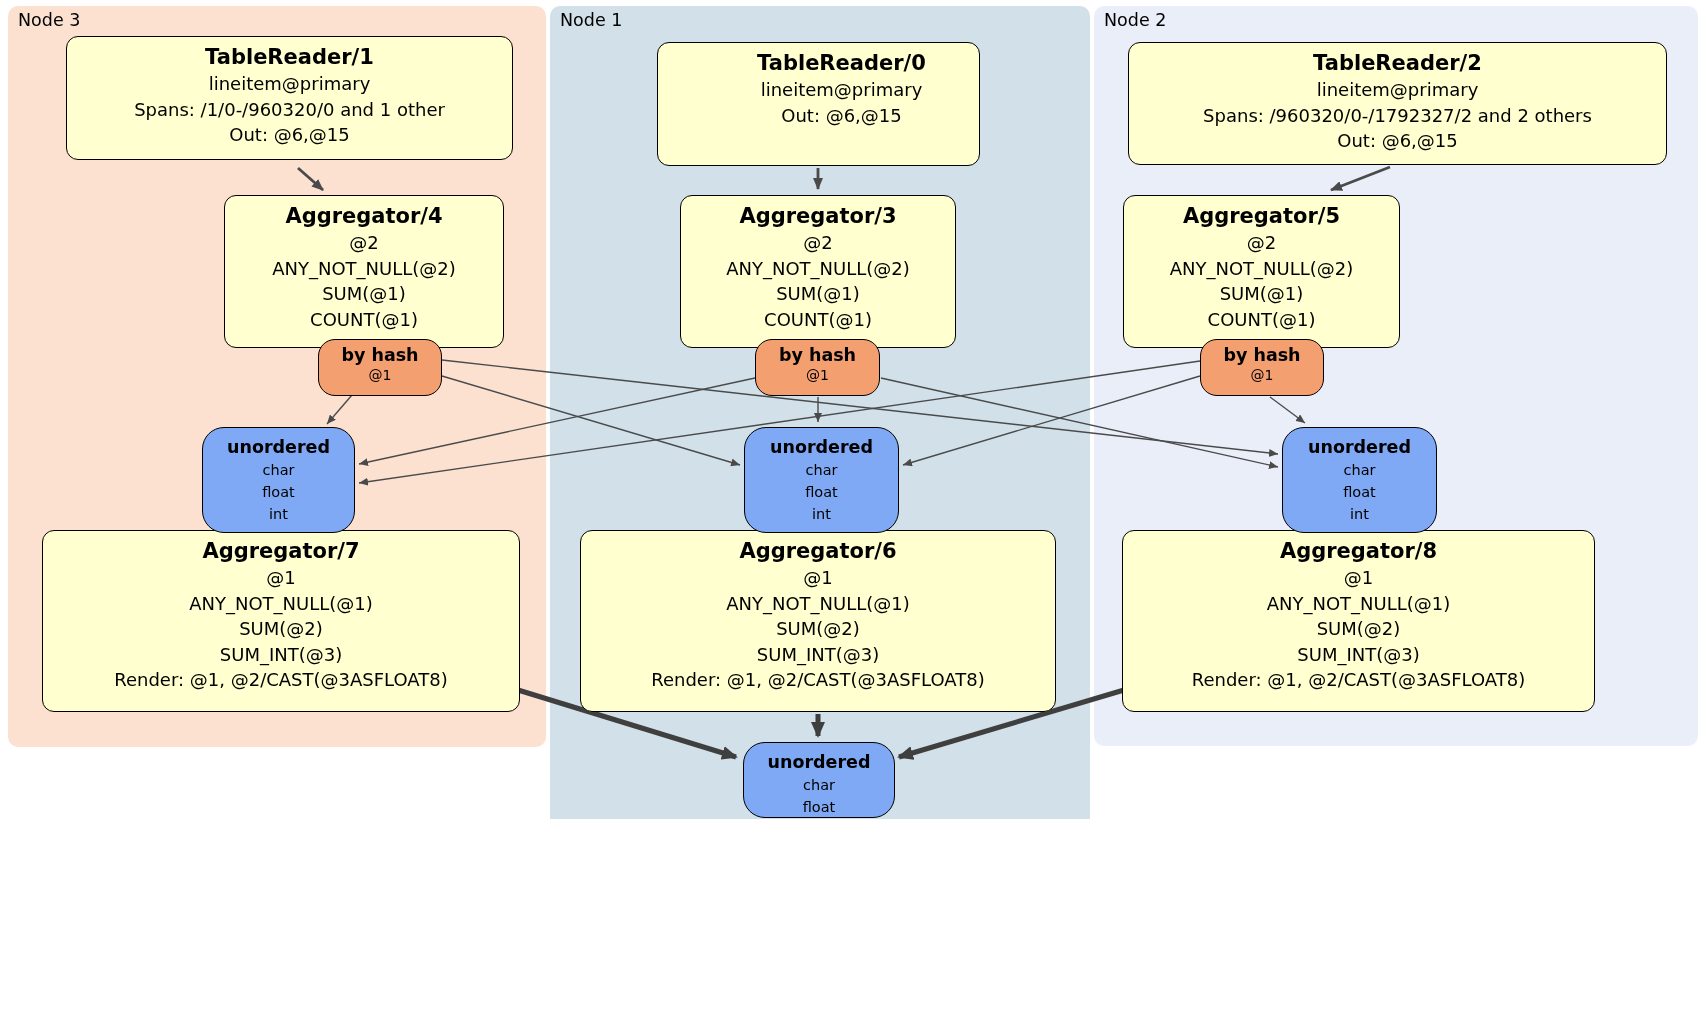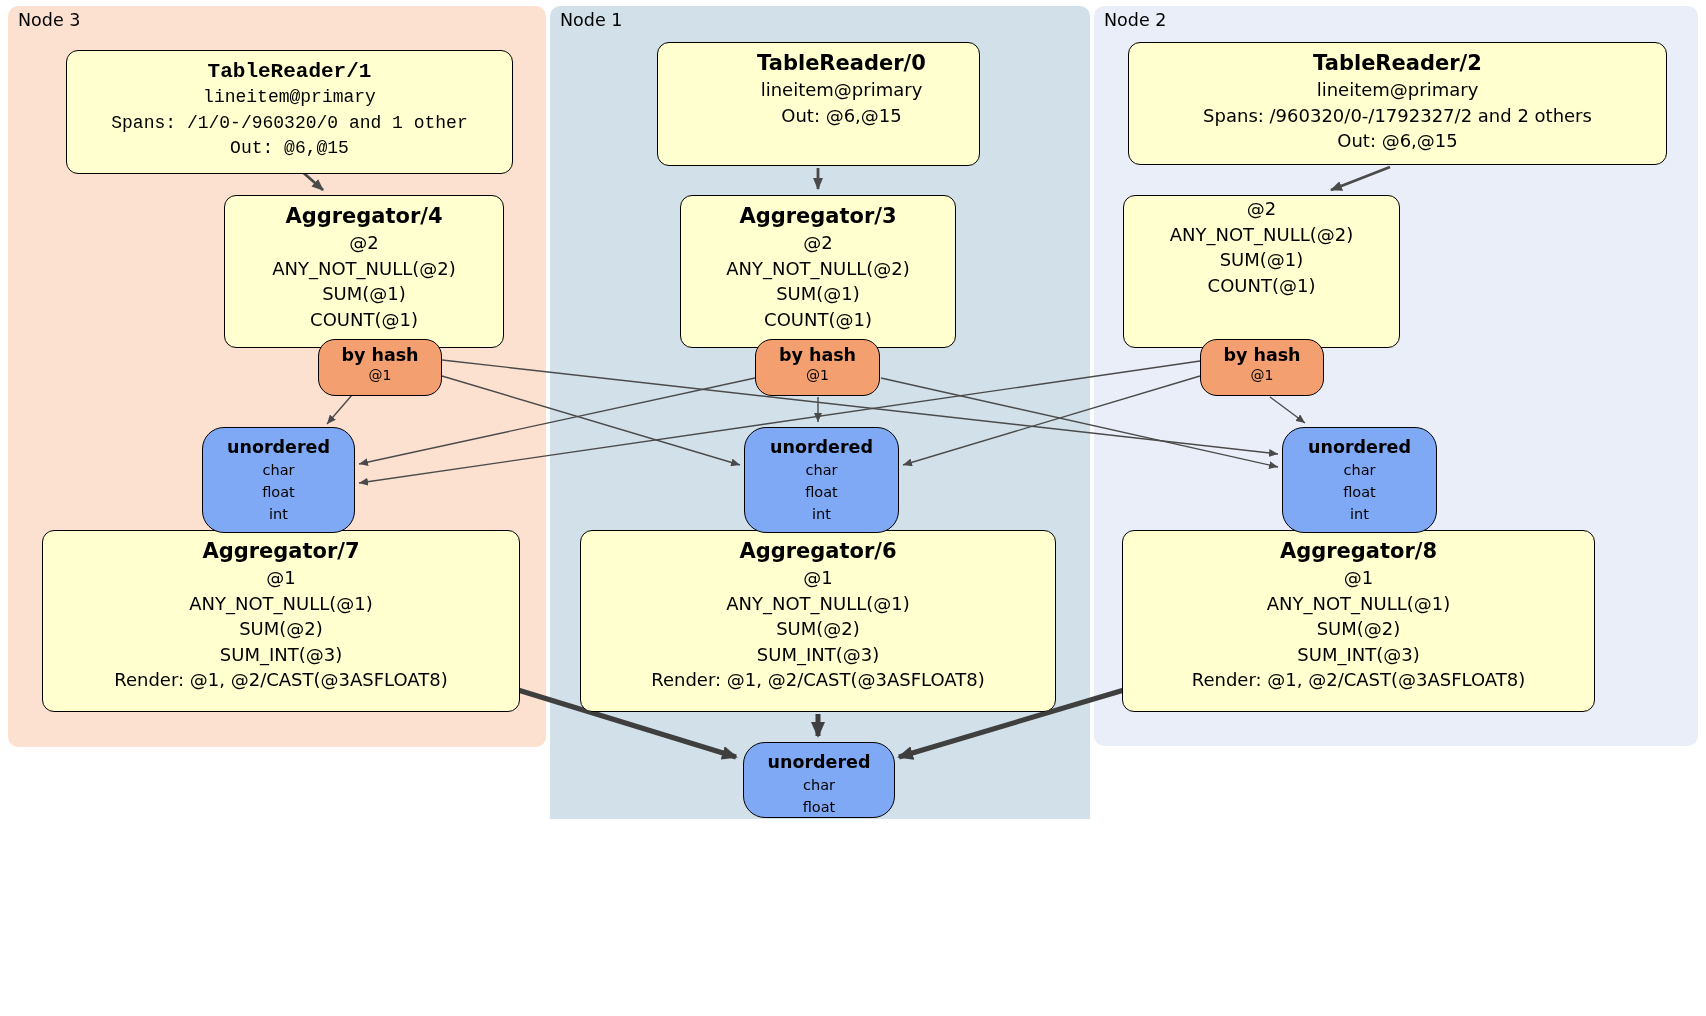--- a/index.html
+++ b/index.html
@@ -61,21 +61,21 @@
     <line x1="1200" y1="376" x2="903" y2="465" stroke="#4a4a4a" stroke-width="1.4" marker-end="url(#ah-s)"></line>
     <line x1="1200" y1="361" x2="359" y2="483" stroke="#4a4a4a" stroke-width="1.4" marker-end="url(#ah-s)"></line>
 
     <line x1="518" y1="690" x2="736" y2="757" stroke="#3f3f3f" stroke-width="5" marker-end="url(#ah-l)"></line>
     <line x1="818" y1="714" x2="818" y2="736" stroke="#3f3f3f" stroke-width="5" marker-end="url(#ah-l)"></line>
     <line x1="1124" y1="690" x2="899" y2="757" stroke="#3f3f3f" stroke-width="5" marker-end="url(#ah-l)"></line>
 
     <line x1="818" y1="864" x2="818" y2="926" stroke="#3f3f3f" stroke-width="4" marker-end="url(#ah-m)"></line>
   </svg>
 
-  <div class="box" style="left:66px;top:50px;width:447px;height:124px;font-family:Liberation Mono, monospace;">
+  <div class="box" style="left:66px;top:36px;width:447px;height:124px;">
     <div class="box-title">TableReader/1</div>
     <div class="box-line">lineitem@primary</div>
     <div class="box-line">Spans: /1/0-/960320/0 and 1 other</div>
     <div class="box-line">Out: @6,@15</div>
   </div>
 
   <div class="box" style="left:224px;top:195px;width:280px;height:153px;">
     <div class="box-title">Aggregator/4</div>
     <div class="box-line">@2</div>
     <div class="box-line">ANY_NOT_NULL(@2)</div>
@@ -154,20 +154,21 @@
   </div>
 
   <div class="box" style="left:1128px;top:42px;width:539px;height:123px;">
     <div class="box-title">TableReader/2</div>
     <div class="box-line">lineitem@primary</div>
     <div class="box-line">Spans: /960320/0-/1792327/2 and 2 others</div>
     <div class="box-line">Out: @6,@15</div>
   </div>
 
   <div class="box" style="left:1123px;top:195px;width:277px;height:153px;">
+    <div class="box-title">Aggregator/5</div>
     <div class="box-line">@2</div>
     <div class="box-line">ANY_NOT_NULL(@2)</div>
     <div class="box-line">SUM(@1)</div>
     <div class="box-line">COUNT(@1)</div>
   </div>
 
   <div class="box router" style="left:1200px;top:339px;width:124px;height:57px;">
     <div class="box-title">by hash</div>
     <div class="box-line">@1</div>
   </div>

